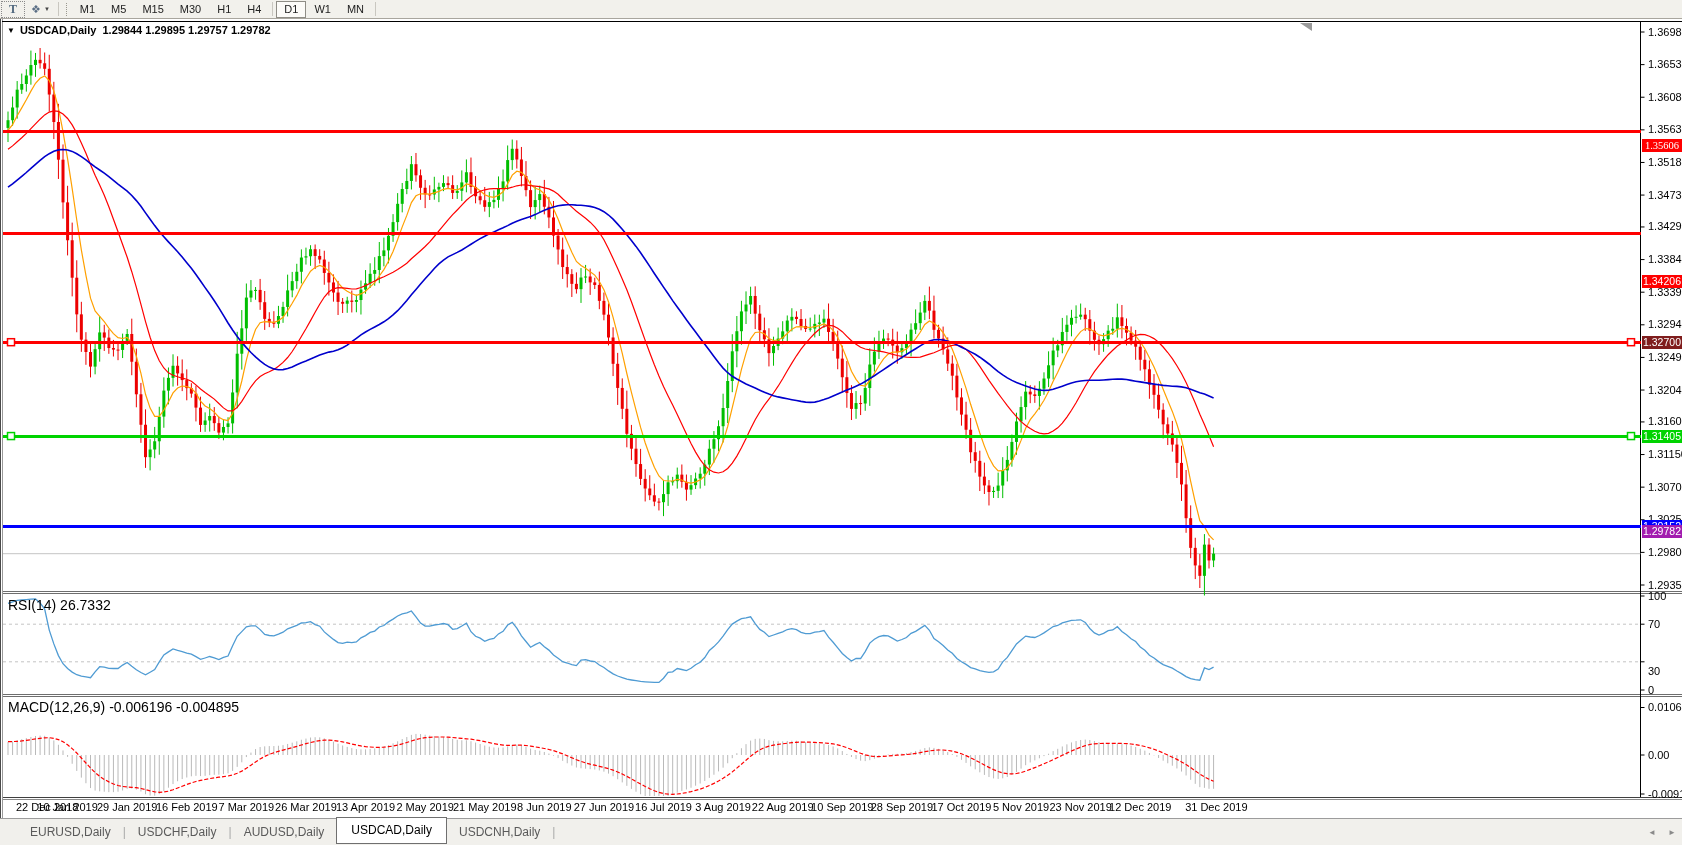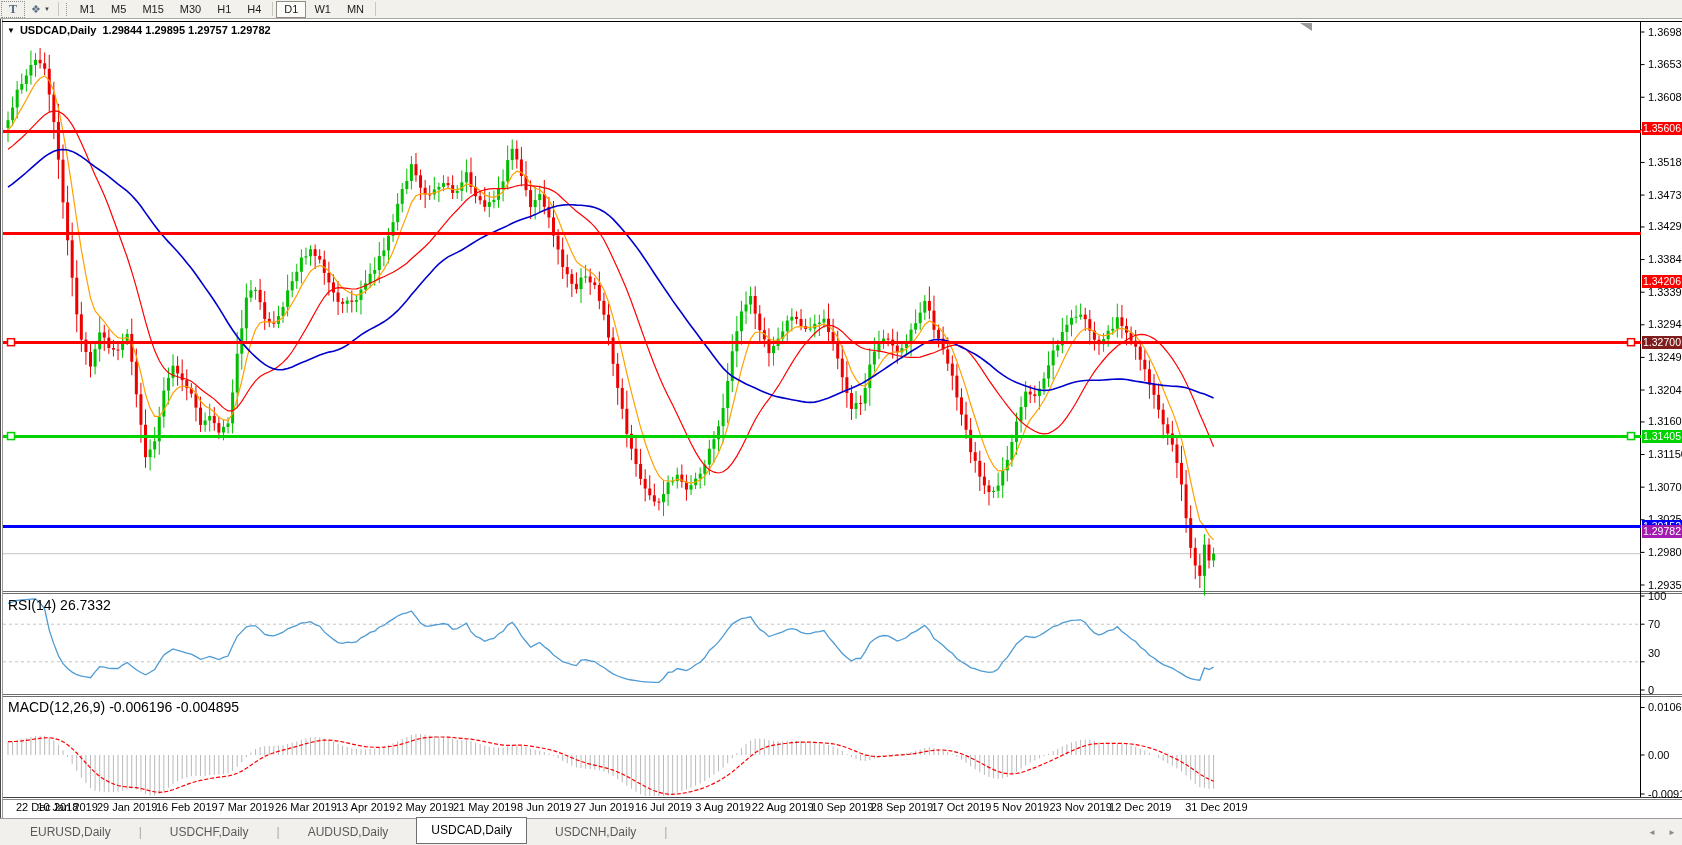--- a/index.html
+++ b/index.html
@@ -942,29 +942,29 @@
     <div class="lab ptick" style="top: 285.693px;">1.33390</div>
     <div class="lab ptick" style="top: 318.307px;">1.32940</div>
     <div class="lab ptick" style="top: 350.922px;">1.32490</div>
     <div class="lab ptick" style="top: 383.537px;">1.32040</div>
     <div class="lab ptick" style="top: 415.427px;">1.31600</div>
     <div class="lab ptick" style="top: 448.041px;">1.31150</div>
     <div class="lab ptick" style="top: 480.656px;">1.30700</div>
     <div class="lab ptick" style="top: 513.271px;">1.30250</div>
     <div class="lab ptick" style="top: 545.885px;">1.29800</div>
     <div class="lab ptick" style="top: 578.5px;">1.29350</div>
-    <div class="lab pricelabel" style="top: 122px; background: rgb(255, 0, 0);">1.35606</div>
+    <div class="lab pricelabel" style="top: 139px; background: rgb(255, 0, 0); font-family: Liberation Serif, serif;">1.35606</div>
     <div class="lab pricelabel" style="top: 226.551px; background: rgb(255, 0, 0); margin-top: 48px;">1.34206</div>
     <div class="lab pricelabel" style="top: 335.702px; background: #7f1d1d;">1.32700</div>
     <div class="lab pricelabel" style="top: 429.56px; background: rgb(0, 211, 0);">1.31405</div>
     <div class="lab pricelabel" style="top: 520.373px; background: rgb(0, 0, 255);">1.30152</div>
     <div class="lab pricelabel" style="top: 525px; background: #a21caf;">1.29782</div>
     <div class="lab ptick" style="top: 589.5px;">100</div>
     <div class="lab ptick" style="top: 617.7px;">70</div>
-    <div class="lab ptick" style="top: 647px;">30</div>
+    <div class="lab ptick" style="top: 665px;">30</div>
     <div class="lab ptick" style="top: 683.5px;">0</div>
     <div class="lab ptick" style="top: 701px;">0.010615</div>
     <div class="lab ptick" style="top: 748.5px;">0.00</div>
     <div class="lab ptick" style="top: 787.5px;">-0.009181</div>
     <div class="lab date-label first" style="left: 16px;">22 Dec 2018</div>
     <div class="lab date-label" style="left: 67.592px;">10 Jan 2019</div>
     <div class="lab date-label" style="left: 127.184px;">29 Jan 2019</div>
     <div class="lab date-label" style="left: 186.776px;">16 Feb 2019</div>
     <div class="lab date-label" style="left: 246.368px;">7 Mar 2019</div>
     <div class="lab date-label" style="left: 305.96px;">26 Mar 2019</div>
@@ -980,21 +980,21 @@
     <div class="lab date-label" style="left: 901.88px;">28 Sep 2019</div>
     <div class="lab date-label" style="left: 961.472px;">17 Oct 2019</div>
     <div class="lab date-label" style="left: 1021.06px;">5 Nov 2019</div>
     <div class="lab date-label" style="left: 1080.66px;">23 Nov 2019</div>
     <div class="lab date-label" style="left: 1140.25px;">12 Dec 2019</div>
     <div class="lab date-label" style="left: 1199.84px; padding-left: 33px;">31 Dec 2019</div>
   </div>
 
 <div class="tabbar">
   <div style="width:18px"></div>
-  <div id="tabs" style="display:flex;align-items:center;gap:16px">
+  <div id="tabs" style="display:flex;align-items:center;gap:0">
       <div class="tab">EURUSD,Daily</div>
       <span class="tab-div">|</span>
       <div class="tab">USDCHF,Daily</div>
       <span class="tab-div">|</span>
       <div class="tab">AUDUSD,Daily</div>
       <div class="tab active">USDCAD,Daily</div>
       <div class="tab">USDCNH,Daily</div>
       <span class="tab-div">|</span>
     </div>
   <span class="tab-scroll" style="left:1648px">◄</span>

